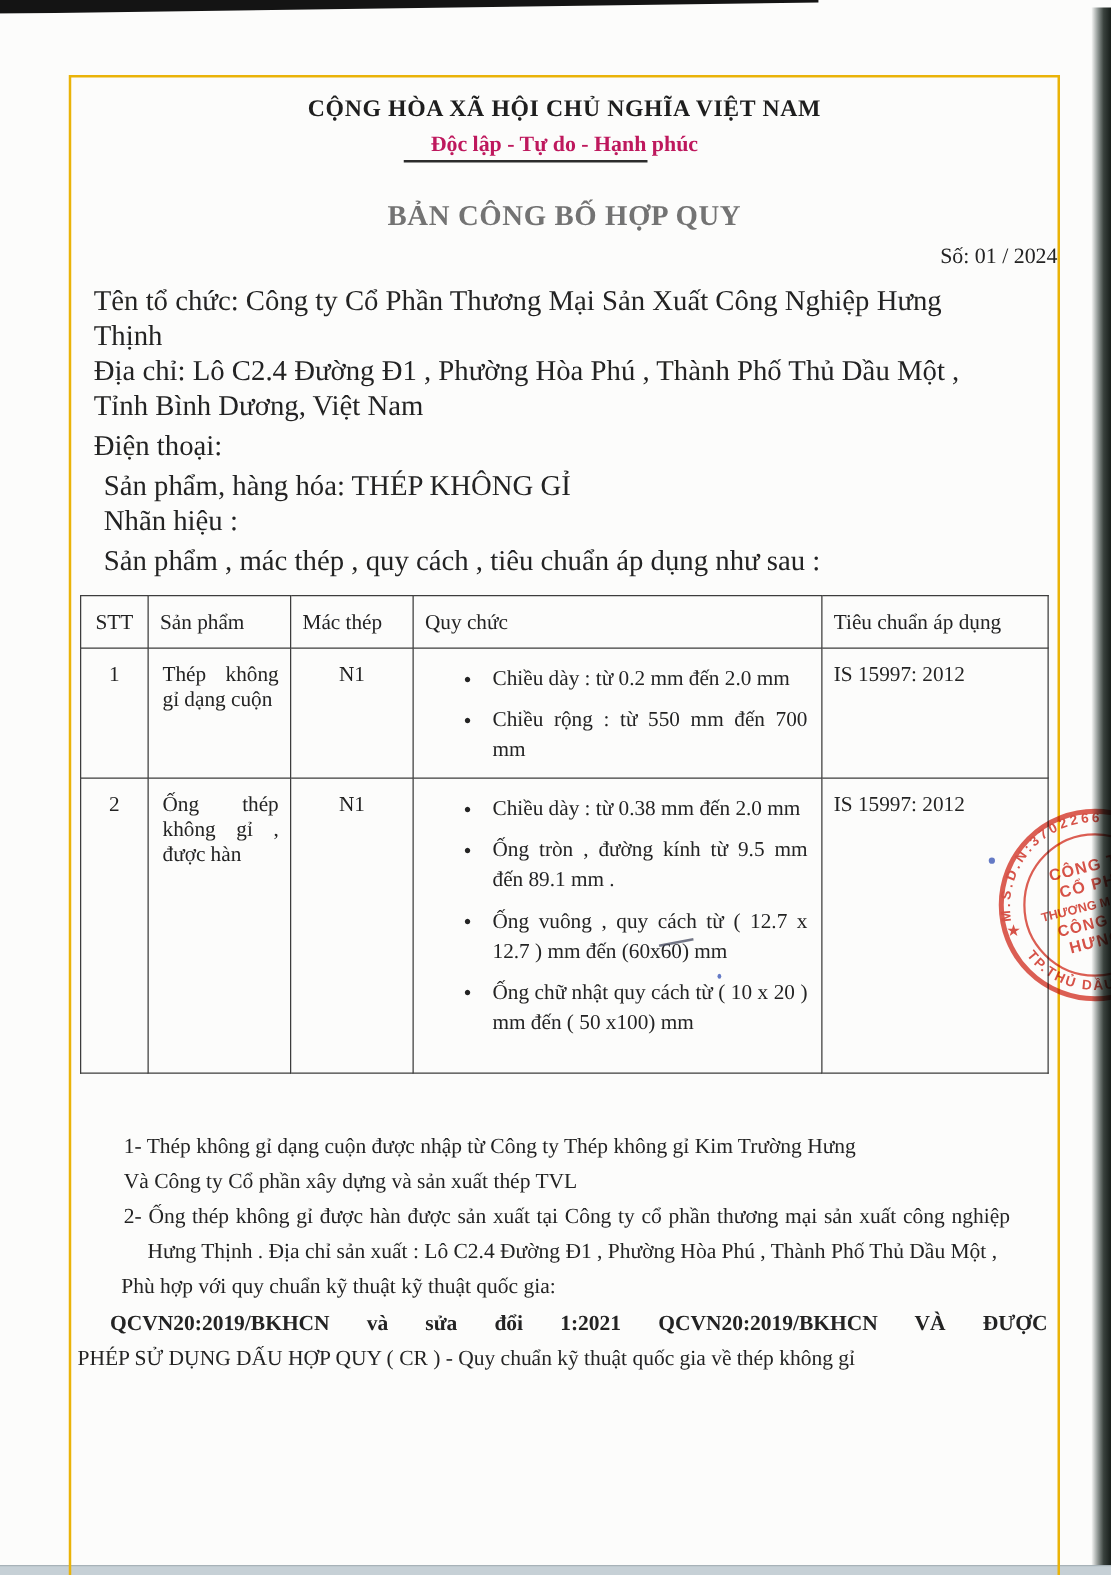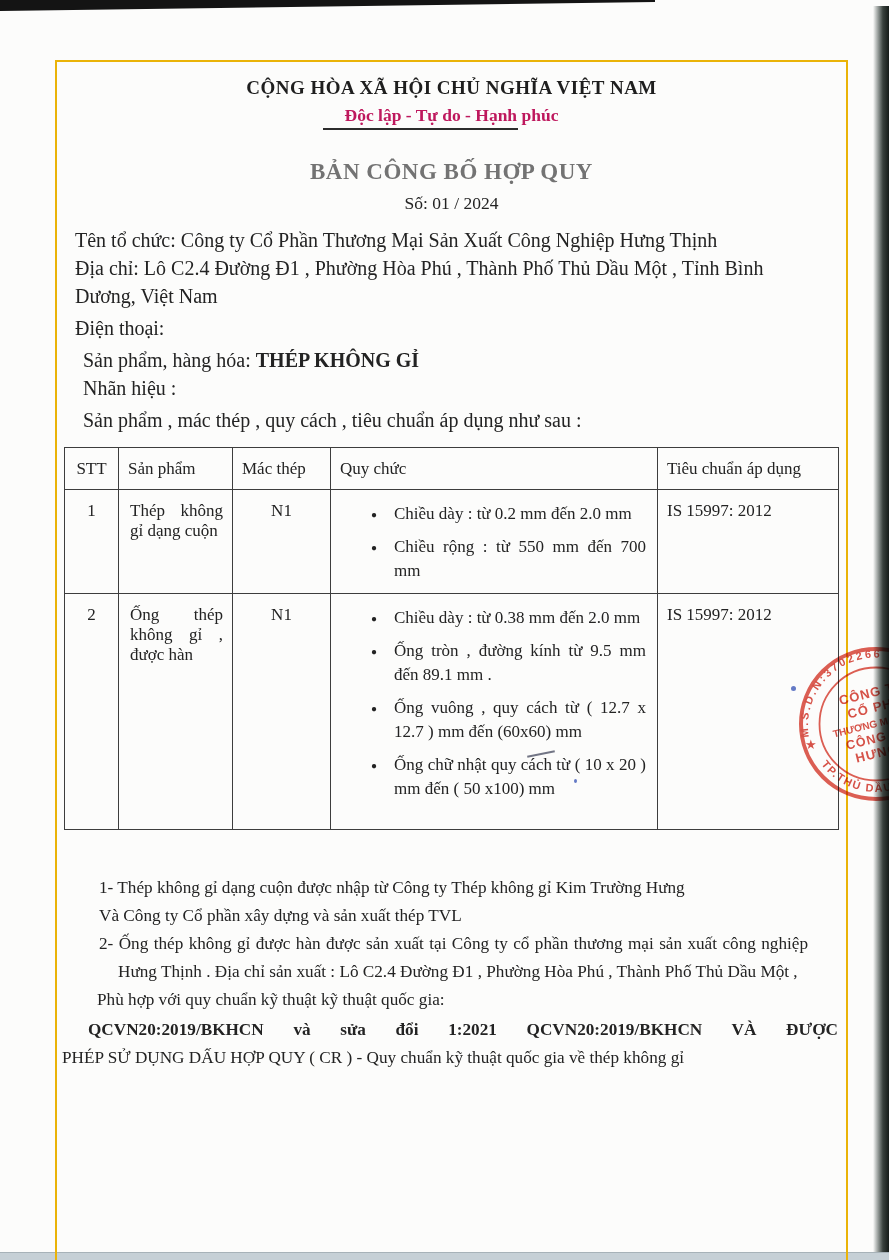--- a/index.html
+++ b/index.html
@@ -37,26 +37,26 @@
   .motto-wrap { margin-top:2px; line-height:26px; }
   .motto {
     display:inline-block; position:relative;
     font-size:17.5px; font-weight:bold; color:#be185d;
   }
   .motto::after {
     content:""; position:absolute; left:-22px; right:40px; bottom:-2px;
     height:2px; background:#2c2c2c;
   }
   .doc-title { margin-top:28px; font-size:23px; font-weight:bold; letter-spacing:.5px; line-height:30px; color:#737373; }
-  .doc-number { margin-top:3px; font-size:17.5px; line-height:26px; }
-
-  .info { margin:10px 36px 0 18px; font-size:20px; line-height:28px; }
+  .doc-number { margin-top:3px; font-size:17.5px; line-height:26px;text-align:right; }
+
+  .info { margin:10px 36px 0 18px; font-size:23px; line-height:28px; }
   .info .indent { padding-left:8px; }
   .info .gap-top { margin-top:4px; }
-  .bold { font-weight:bold; }
+  .bold { font-weight:normal; }
 
   
   table.doc-table {
     margin:13px 0 0 7px; width:774px;
     border-collapse:collapse; table-layout:fixed;
     font-size:17px;
   }
   .doc-table col.c1{width:54px}.doc-table col.c2{width:114px}
   .doc-table col.c3{width:98px}.doc-table col.c4{width:327px}
   .doc-table col.c5{width:181px}

